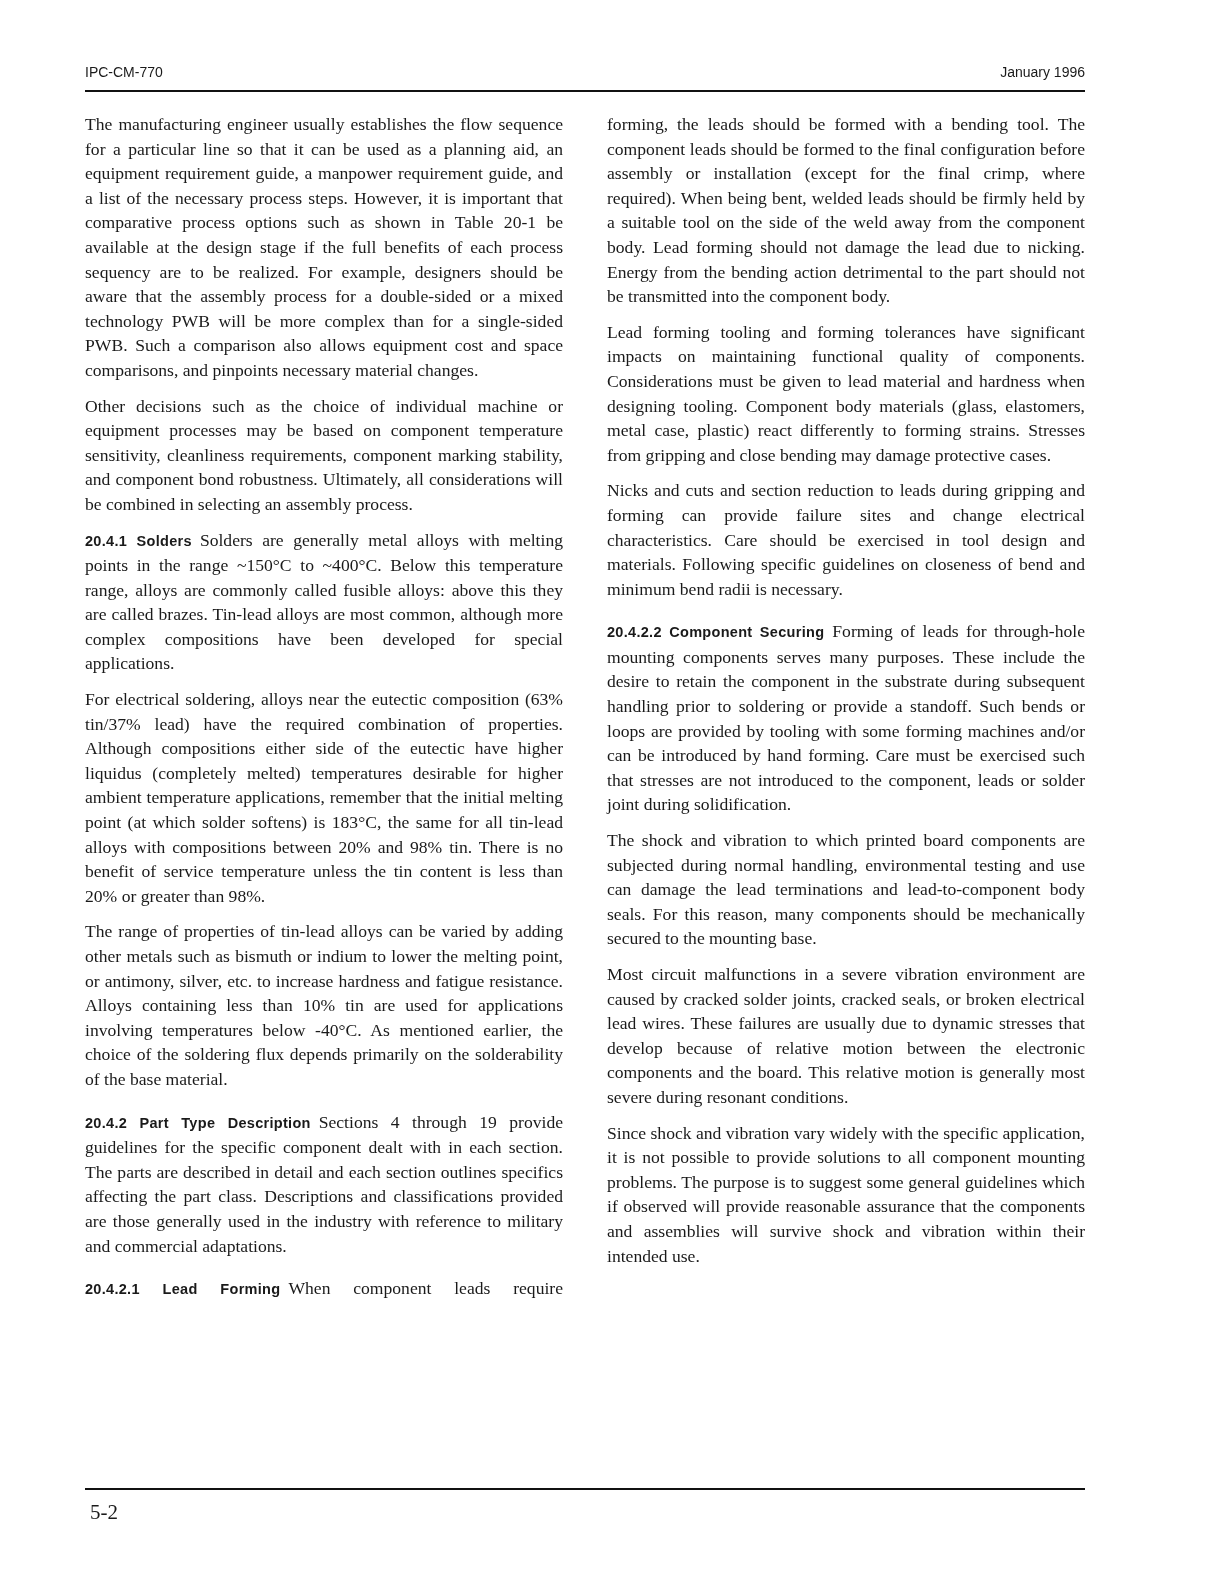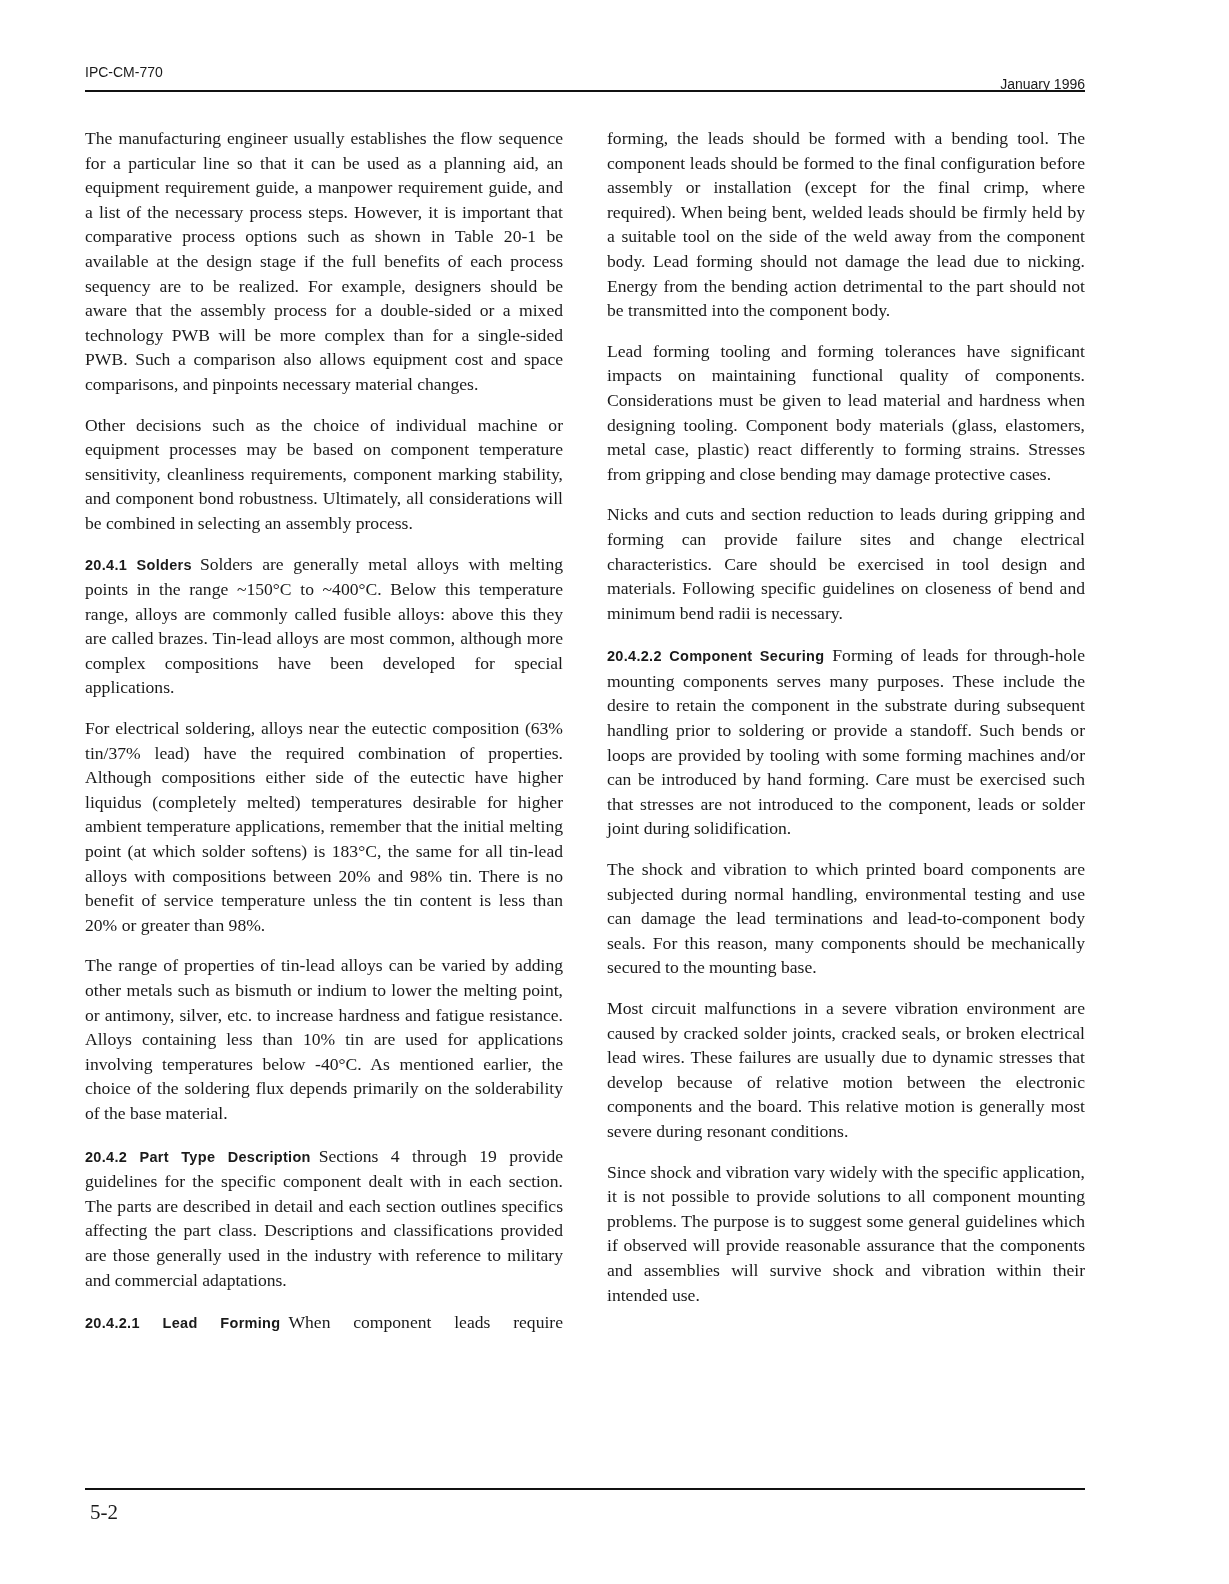--- a/index.html
+++ b/index.html
@@ -1,29 +1,29 @@
 <!DOCTYPE html>
 <html><head>
 <meta charset="utf-8">
 <style>
   html, body { margin: 0; padding: 0; background: #ffffff; }
   body { width: 1229px; height: 1584px; position: relative; overflow: hidden; color: #1a1a1a; }
   .header { position: absolute; left: 85px; top: 64px; width: 1000px; height: 20px;
             font-family: "Liberation Sans", sans-serif; font-size: 14px; }
   .header .left { position: absolute; left: 0; top: 0; }
-  .header .right { position: absolute; right: 0; top: 0; margin-top: 12px; }
+  .header .right { position: absolute; right: 0; top: 0; }
   .rule-top { position: absolute; left: 85px; top: 90px; width: 1000px; height: 2px; background: #111; }
   .rule-bottom { position: absolute; left: 85px; top: 1488px; width: 1000px; height: 2px; background: #111; }
   .footer { position: absolute; left: 90px; top: 1500px; font-family: "Liberation Serif", serif; font-size: 21px; }
   .col { position: absolute; top: 110px; width: 478px;
          font-family: "Liberation Serif", serif; font-size: 17.6px; line-height: 24.6px;
          text-align: justify; hyphens: manual; }
   .col-left { left: 85px; }
   .col-right { left: 607px; }
-  .col p { margin: 16px 0 11px 0; }
+  .col p { margin: 2px 0 11px 0; }
   .col p.tight { margin-bottom: 0; }
   .sec-head { font-family: "Liberation Sans", sans-serif; font-weight: bold; font-size: 14.5px; letter-spacing: 0.3px; }
   .h-block { margin: 10px 0 18px 0; }
   .run-head { font-family: "Liberation Sans", sans-serif; font-weight: bold; font-size: 14.5px; letter-spacing: 0.3px; margin-right: 8px; }
 </style>
 </head>
 <body>
 
 <div class="header">
   <span class="left">IPC-CM-770</span>

